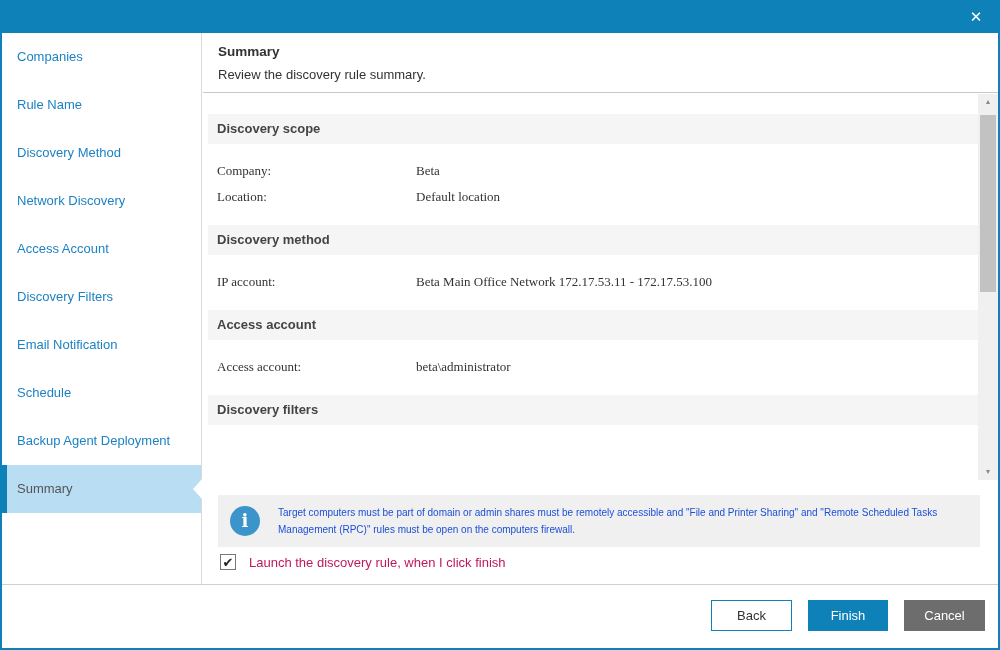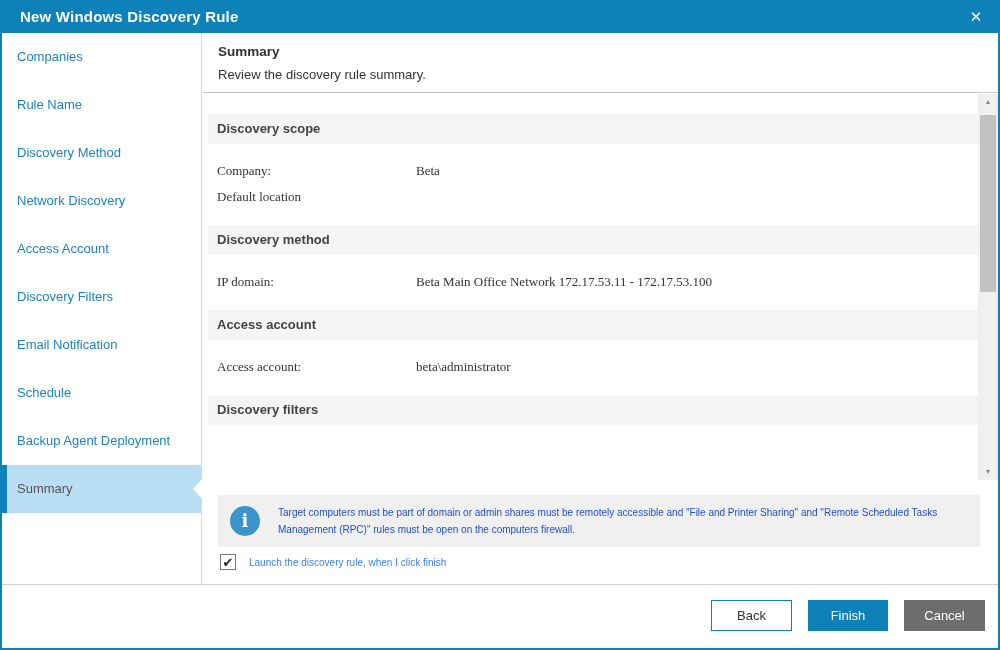--- a/index.html
+++ b/index.html
@@ -49,36 +49,35 @@
   .sb-thumb{position:absolute;left:2px;top:21px;width:16px;height:177px;background:#c2c2c2;cursor:pointer;}
 
   
   .infobox{position:absolute;left:216px;top:493px;width:762px;height:52px;background:#f0f0f0;display:flex;align-items:center;}
   .info-icon{flex:0 0 30px;width:30px;height:30px;margin-left:12px;border-radius:50%;background:var(--info-icon);color:#fff;text-align:center;line-height:30px;font-size:18px;font-weight:700;font-family:"DejaVu Serif","Liberation Serif",serif;}
   .info-text{margin-left:18px;width:700px;font-size:10px;line-height:17px;color:#1d4ed8;}
 
   
   .launch-row{position:absolute;left:218px;top:551px;height:18px;display:flex;align-items:center;}
   .checkbox{width:16px;height:16px;border:1px solid #777;background:#fff;color:#222;font-size:13px;line-height:15px;text-align:center;cursor:pointer;}
-  .launch-label{margin-left:13px;font-size:10px;color:#3b82f6;}
+  .launch-label{margin-left:13px;font-size:13px;color:#be185d;}
 
   
   .footer{position:absolute;left:-2px;bottom:0;width:1000px;height:64px;border-top:1px solid #d0d0d0;background:#fff;}
   .btn{position:absolute;top:15px;height:31px;width:81px;font-size:13px;text-align:center;line-height:29px;cursor:pointer;}
   .btn-back{left:711px;background:#fff;border:1px solid var(--accent);color:#333;}
   .btn-finish{left:808px;width:80px;background:var(--accent);border:1px solid var(--accent);color:#fff;}
   .btn-cancel{left:904px;background:var(--cancel-gray);border:1px solid var(--cancel-gray);color:#fff;}
 </style>
 </head>
 <body>
 
 <div class="dialog">
 
   <div class="titlebar">
-    <span class="title">New Windows Discovery Rule</span>
     <span class="close-btn">✕</span>
   </div>
 
   <div class="sidebar">
     <div class="side-item"><span>Companies</span></div>
     <div class="side-item"><span>Rule Name</span></div>
     <div class="side-item"><span>Discovery Method</span></div>
     <div class="side-item"><span>Network Discovery</span></div>
     <div class="side-item"><span>Access Account</span></div>
     <div class="side-item"><span>Discovery Filters</span></div>
@@ -100,30 +99,31 @@
   <div class="scrollarea">
 
     <div class="section">
       <div class="band first">Discovery scope</div>
       <div class="rows">
         <div class="row">
           <span class="rlabel">Company:</span>
           <span class="rvalue">Beta</span>
         </div>
         <div class="row">
+          <span class="rlabel">Location:</span>
           <span class="rvalue">Default location</span>
         </div>
       </div>
     </div>
 
     <div class="section">
       <div class="band">Discovery method</div>
       <div class="rows">
         <div class="row">
-          <span class="rlabel">IP domain:</span>
+          <span class="rlabel">IP account:</span>
           <span class="rvalue">Beta Main Office Network 172.17.53.11 - 172.17.53.100</span>
         </div>
       </div>
     </div>
 
     <div class="section">
       <div class="band">Access account</div>
       <div class="rows">
         <div class="row">
           <span class="rlabel">Access account:</span>

